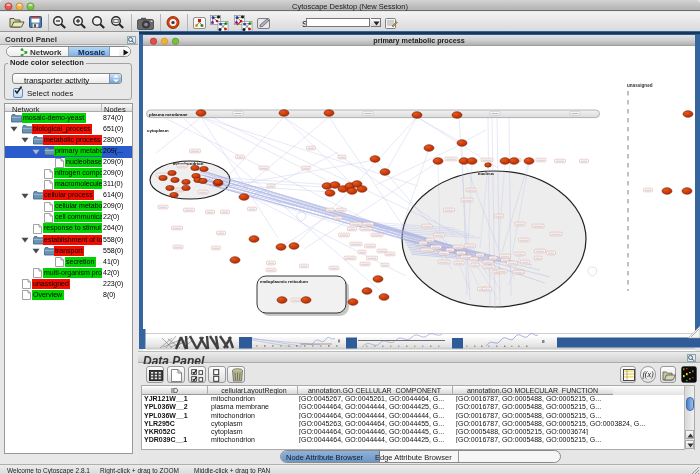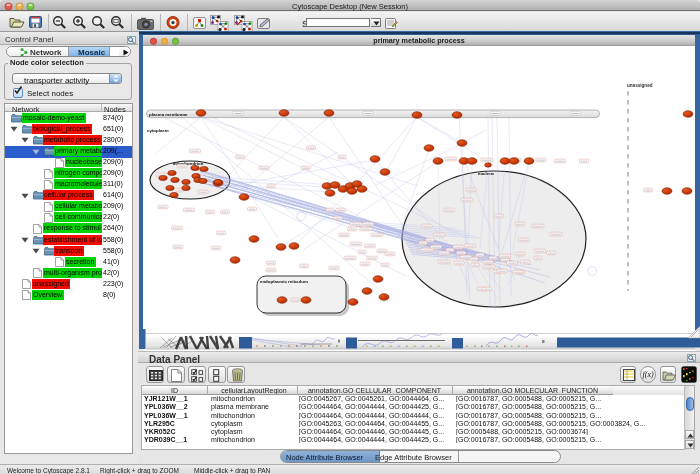--- a/index.html
+++ b/index.html
@@ -116,21 +116,21 @@
     <svg style="position:absolute;left:385px;top:17px" width="13" height="12" viewBox="0 0 13 12">
       <rect x="0.5" y="1.5" width="10" height="10" rx="1" fill="#f4f4f4" stroke="#666" stroke-width="0.8"></rect>
       <line x1="2" y1="4" x2="9" y2="4" stroke="#888" stroke-width="0.7"></line>
       <line x1="2" y1="6" x2="9" y2="6" stroke="#888" stroke-width="0.7"></line>
       <line x1="2" y1="8" x2="9" y2="8" stroke="#888" stroke-width="0.7"></line>
       <path d="M7 9 L11.5 4.5 L12.5 5.5 L8 10 Z" fill="#c8a030" stroke="#555" stroke-width="0.5"></path>
     </svg>
   </div>
 
 <div style="position:absolute;left:0;top:32px;width:138px;height:13px;background:linear-gradient(#ececec,#d2d2d2);border-bottom:1px solid #aaa;">
-  <span style="position:absolute;left:5px;top:3px;font-size:8px;font-weight:normal;color:#333;">Control Panel</span>
+  <span style="position:absolute;left:5px;top:3px;font-size:8px;font-weight:bold;color:#333;">Control Panel</span>
   <svg width="9" height="8" viewBox="0 0 9 8" style="position:absolute;left:127px;top:3.5px">
       <rect x="0.5" y="0.5" width="8" height="7" fill="#dde8f4" stroke="#8aa"></rect>
       <circle cx="3.5" cy="3.5" r="2" fill="none" stroke="#567" stroke-width="1"></circle>
       <line x1="5" y1="5" x2="7.5" y2="7" stroke="#567" stroke-width="1"></line>
     </svg>
 </div>
 <div style="position:absolute;left:0;top:45px;width:138px;height:413px;background:#e8e8e8;">
 
   <div style="position:absolute;left:6px;top:1px;width:125px;height:11px;border:1px solid #888;border-radius:6px;background:#fff;overflow:hidden;">
     <div style="position:absolute;left:0;top:0;width:62px;height:11px;background:linear-gradient(#ffffff,#e8e8e8);border-right:1px solid #999;">
@@ -833,21 +833,21 @@
     <rect x="511" y="345.6" width="1.5" height="1.2" fill="#aa8822" opacity="0.8"></rect>
     <rect x="518" y="345.6" width="1.5" height="1.2" fill="#558833" opacity="0.8"></rect>
     <rect x="526" y="345.6" width="1.5" height="1.2" fill="#aa3333" opacity="0.8"></rect>
     <path d="M486 346 c 6 -9 10 2 15 -6 c 5 -7 9 5 14 -3 c 5 -7 9 5 14 -2 c 3 -4 6 2 9 0" fill="none" stroke="#8892cc" stroke-width="0.8" opacity="0.9"></path>
     <rect x="542" y="340" width="2.5" height="3" fill="#888"></rect>
     <rect x="557" y="337.5" width="143" height="10" fill="#2f5c99"></rect>
     <path d="M 700 326 L 700 338 L 688 338 Z" fill="#f4f4f4" stroke="#999" stroke-width="0.5"></path>
     <line x1="691" y1="337" x2="699" y2="329" stroke="#999" stroke-width="0.8"></line>
   </svg>
 <div style="position:absolute;left:138px;top:351px;width:562px;height:12px;background:linear-gradient(#ececec,#d0d0d0);border-top:1px solid #bbb;border-bottom:1px solid #aaa;">
-    <span style="position:absolute;left:11px;top:1.5px;font-size:10px;font-weight:bold;color:#333;">Data Panel</span>
+    <span style="position:absolute;left:5px;top:1.5px;font-size:12px;font-weight:bold;color:#333;font-style:italic;">Data Panel</span>
     <svg width="9" height="8" viewBox="0 0 9 8" style="position:absolute;left:549px;top:2px">
       <rect x="0.5" y="0.5" width="8" height="7" fill="#dde8f4" stroke="#8aa"></rect>
       <circle cx="3.5" cy="3.5" r="2" fill="none" stroke="#567" stroke-width="1"></circle>
       <line x1="5" y1="5" x2="7.5" y2="7" stroke="#567" stroke-width="1"></line>
     </svg>
   </div>
 <div style="position:absolute;left:138px;top:364px;width:562px;height:100px;background:#e6e6e6;"></div>
 <div style="left:146px;position:absolute;top:366px;width:18px;height:17px;background:linear-gradient(#fdfdfd,#dedede);border:1px solid #999;border-radius:3px;">
     <svg width="14" height="11" viewBox="0 0 14 11" style="position:absolute;left:1.5px;top:2.5px">
       <rect x="0.5" y="0.5" width="13" height="10" fill="#3a3a3a" stroke="#111" stroke-width="0.8"></rect>

